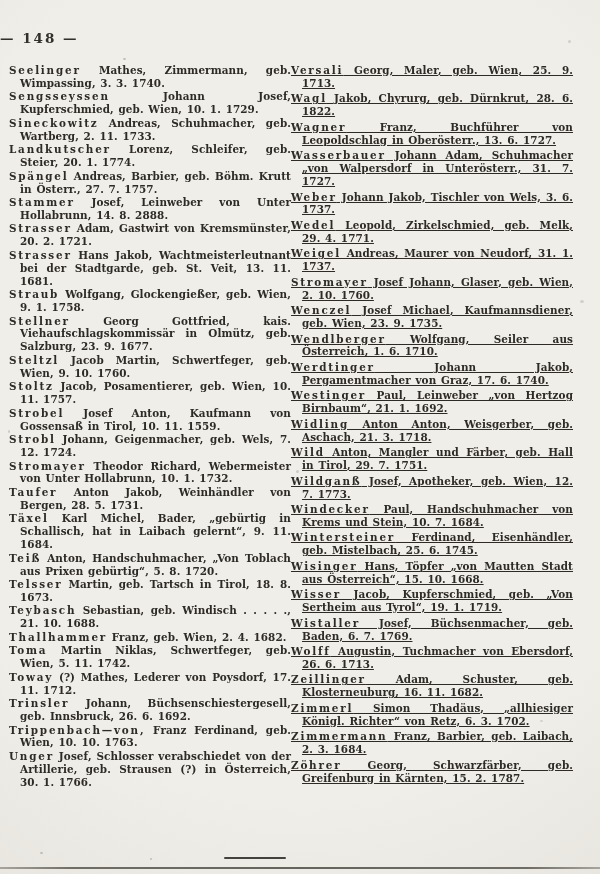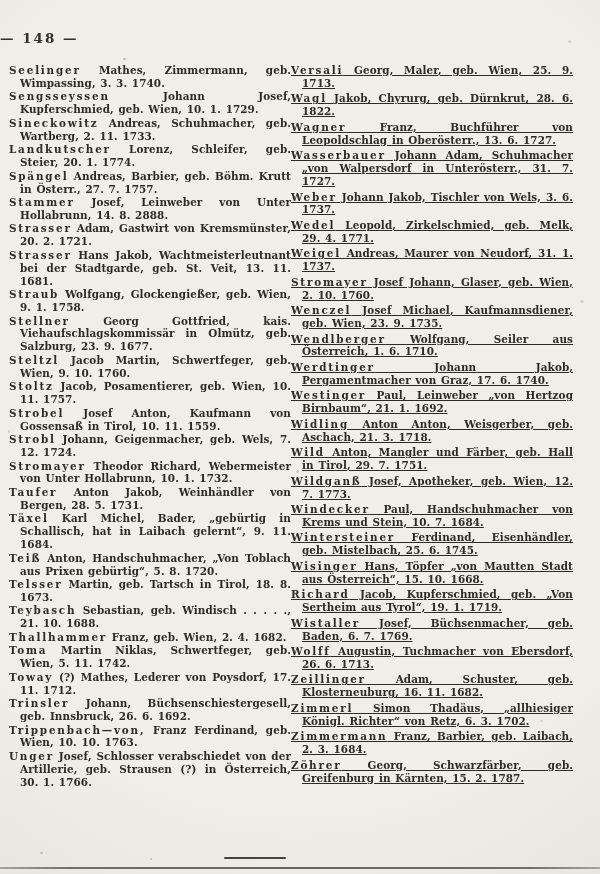--- a/index.html
+++ b/index.html
@@ -100,21 +100,21 @@
         <div class="entry"><span class="surname">Wenczel</span><span> Josef Michael, Kaufmannsdiener, geb. Wien, 23. 9. 1735.</span></div>
         <div class="entry"><span class="surname">Wendlberger</span><span> Wolfgang, Seiler aus Österreich, 1. 6. 1710.</span></div>
         <div class="entry"><span class="surname">Werdtinger</span><span> Johann Jakob, Pergamentmacher von Graz, 17. 6. 1740.</span></div>
         <div class="entry"><span class="surname">Westinger</span><span> Paul, Leinweber „von Hertzog Birnbaum“, 21. 1. 1692.</span></div>
         <div class="entry"><span class="surname">Widling</span><span> Anton Anton, Weisgerber, geb. Aschach, 21. 3. 1718.</span></div>
         <div class="entry"><span class="surname">Wild</span><span> Anton, Mangler und Färber, geb. Hall in Tirol, 29. 7. 1751.</span></div>
         <div class="entry"><span class="surname">Wildganß</span><span> Josef, Apotheker, geb. Wien, 12. 7. 1773.</span></div>
         <div class="entry"><span class="surname">Windecker</span><span> Paul, Handschuhmacher von Krems und Stein, 10. 7. 1684.</span></div>
         <div class="entry"><span class="surname">Wintersteiner</span><span> Ferdinand, Eisenhändler, geb. Mistelbach, 25. 6. 1745.</span></div>
         <div class="entry"><span class="surname">Wisinger</span><span> Hans, Töpfer „von Mautten Stadt aus Österreich“, 15. 10. 1668.</span></div>
-        <div class="entry"><span class="surname">Richard</span><span> Jacob, Kupferschmied, geb. „Von Sertheim aus Tyrol“, 19. 1. 1719.</span></div>
+        <div class="entry"><span class="surname">Wisser</span><span> Jacob, Kupferschmied, geb. „Von Sertheim aus Tyrol“, 19. 1. 1719.</span></div>
         <div class="entry"><span class="surname">Wistaller</span><span> Josef, Büchsenmacher, geb. Baden, 6. 7. 1769.</span></div>
         <div class="entry"><span class="surname">Wolff</span><span> Augustin, Tuchmacher von Ebersdorf, 26. 6. 1713.</span></div>
         <div class="entry"><span class="surname">Zeillinger</span><span> Adam, Schuster, geb. Klosterneuburg, 16. 11. 1682.</span></div>
         <div class="entry"><span class="surname">Zimmerl</span><span> Simon Thadäus, „allhiesiger Königl. Richter“ von Retz, 6. 3. 1702.</span></div>
         <div class="entry"><span class="surname">Zimmermann</span><span> Franz, Barbier, geb. Laibach, 2. 3. 1684.</span></div>
         <div class="entry"><span class="surname">Zöhrer</span><span> Georg, Schwarzfärber, geb. Greifenburg in Kärnten, 15. 2. 1787.</span></div>
       </div>
   </div>
 
   <div class="end-rule"></div>

